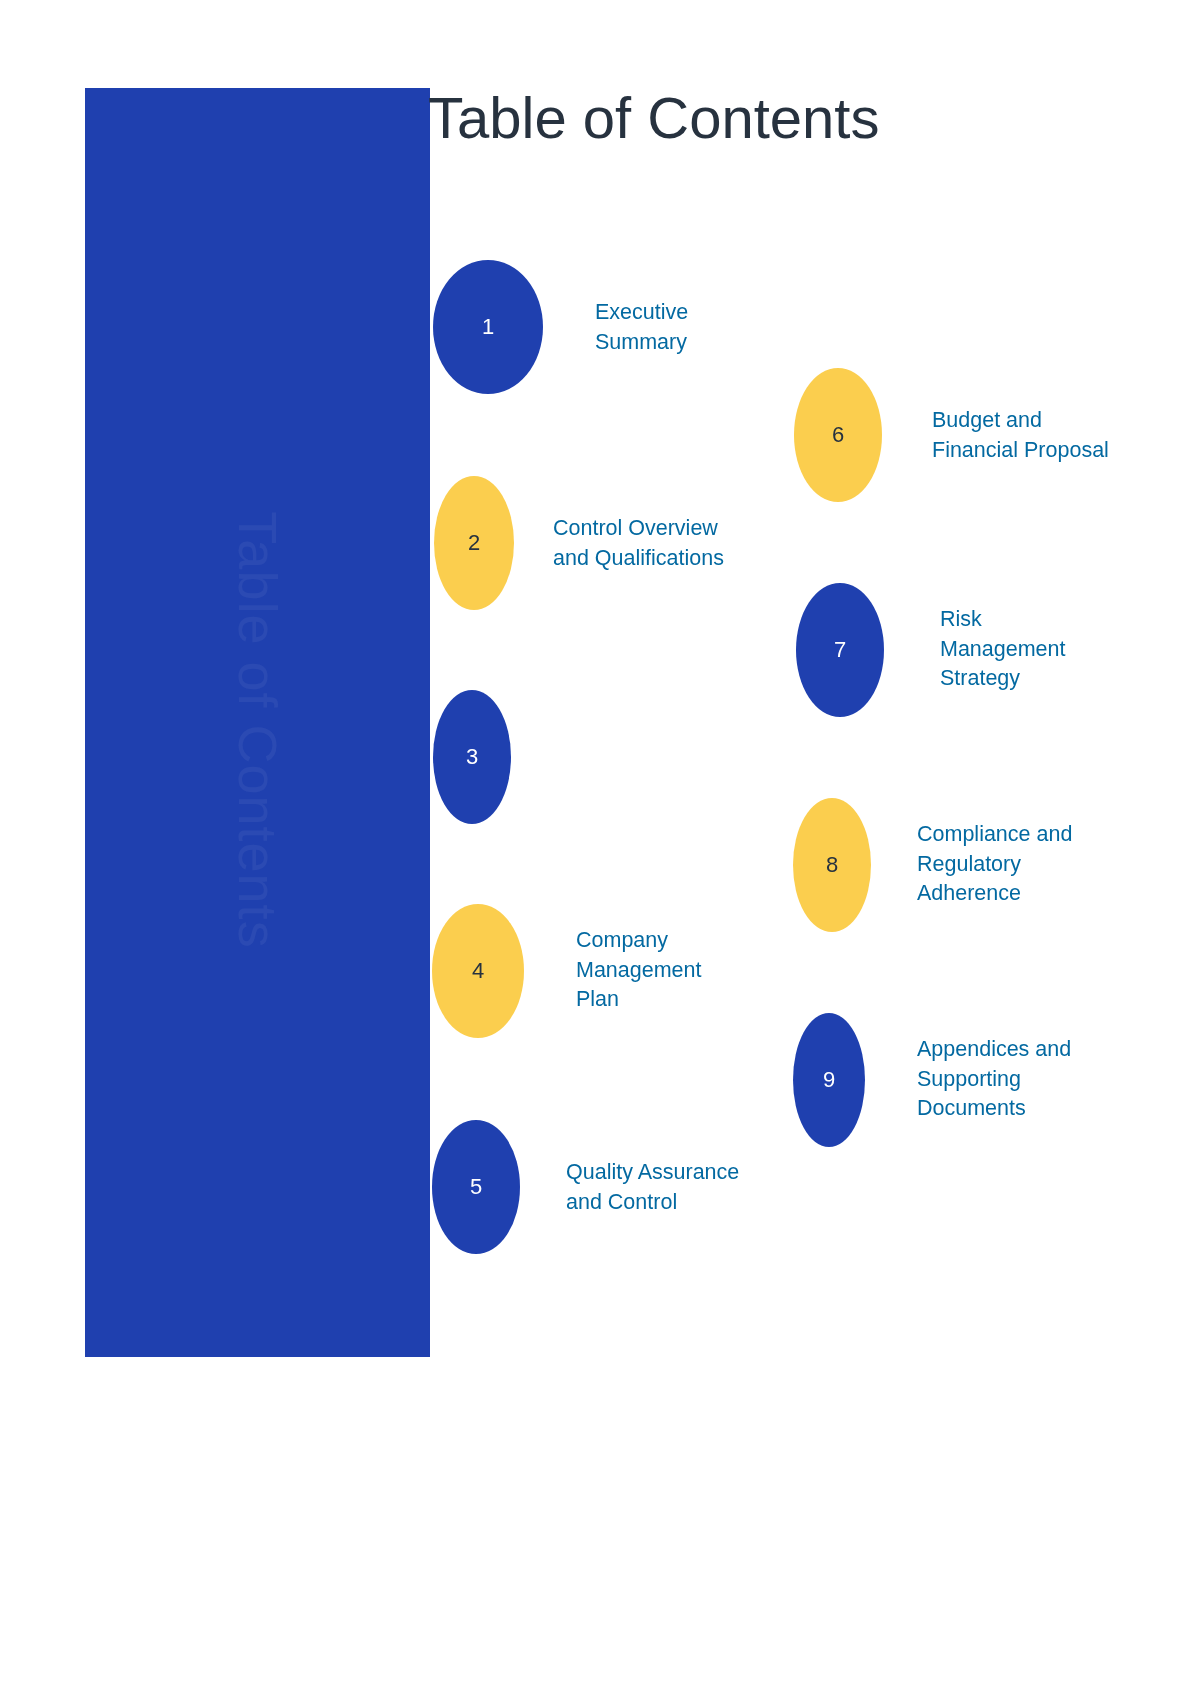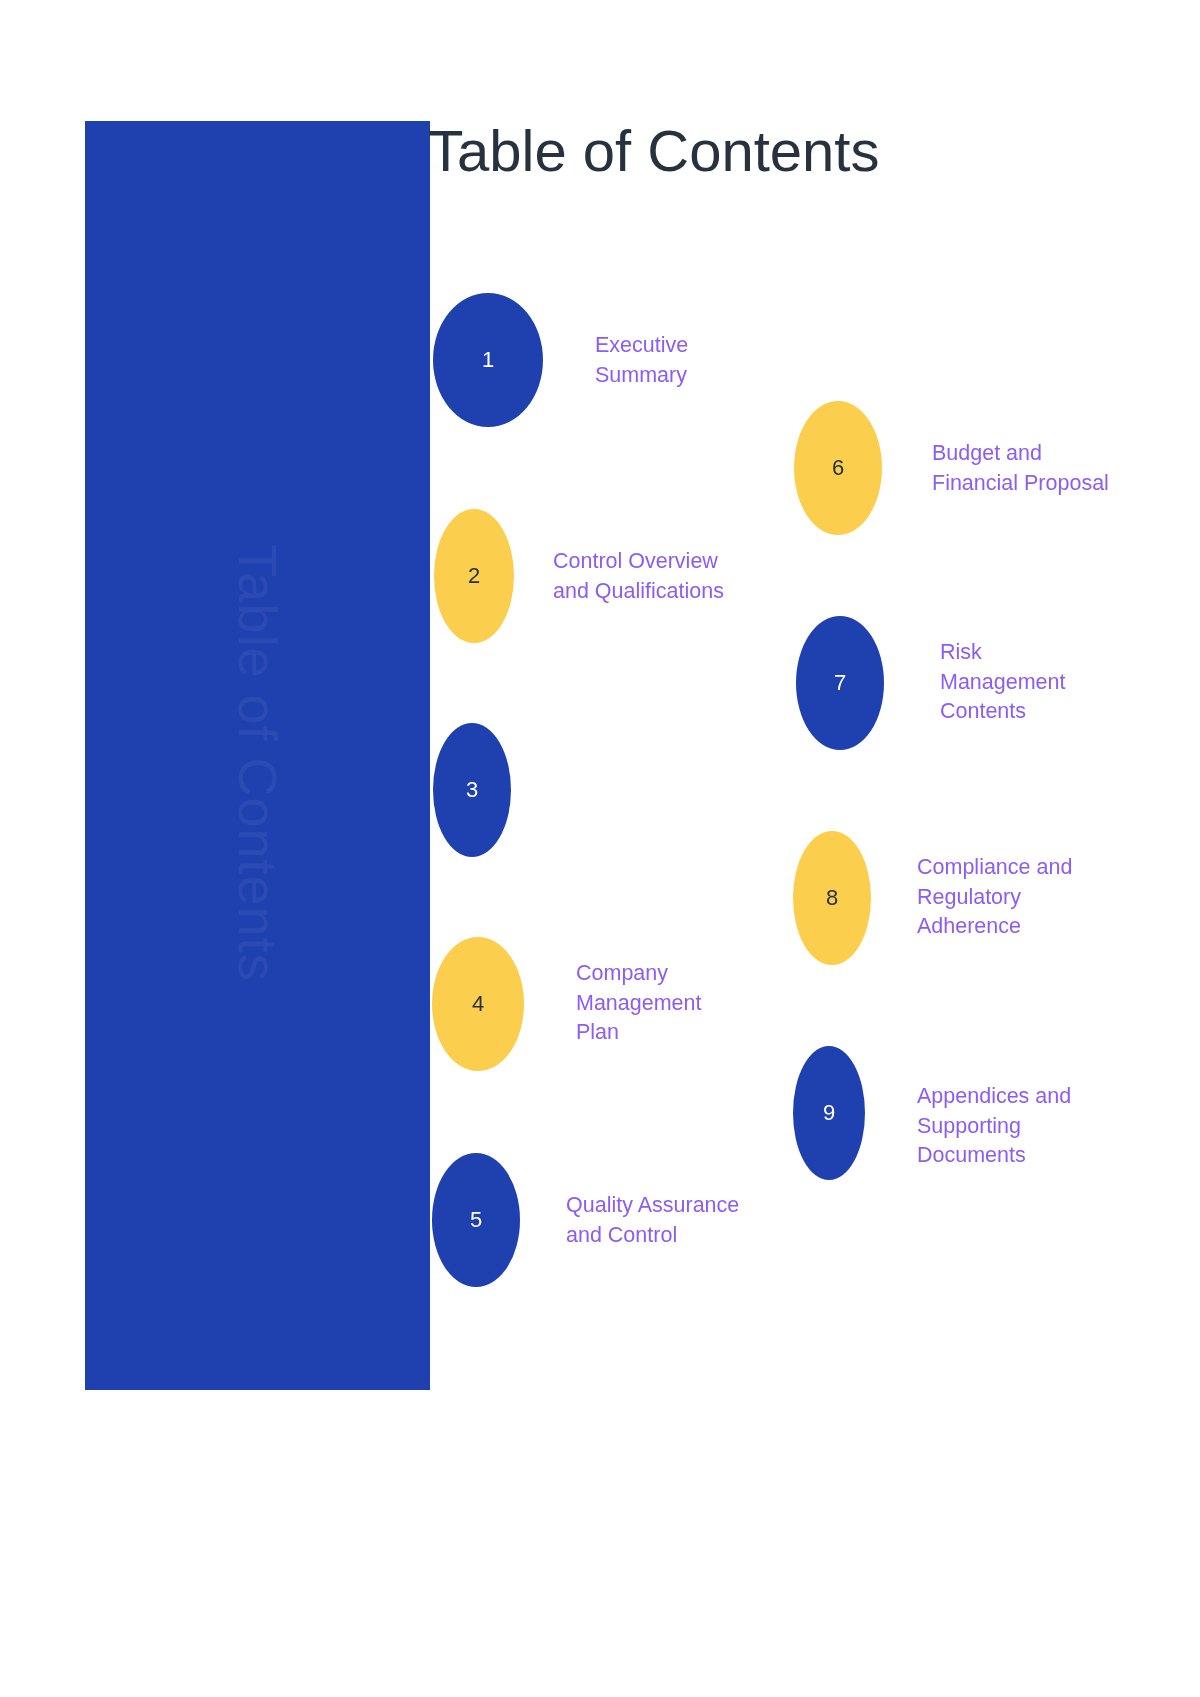--- a/index.html
+++ b/index.html
@@ -11,21 +11,20 @@
   body {
     font-family: "Liberation Sans", sans-serif;
   }
 
   #page {
     position: relative;
     width: 1200px;
     height: 1357px;
     background: #ffffff;
     overflow: hidden;
-    margin-top: 33px;
   }
 
   
   .side-panel {
     position: absolute;
     left: 85px;
     top: 88px;
     width: 345px;
     height: 1283px;
     background: #1F40AF;
@@ -78,21 +77,21 @@
     line-height: 1;
     user-select: none;
   }
   .toc-bullet.blue   .toc-number { color: #FFFFFF; }
   .toc-bullet.yellow .toc-number { color: #27323F; }
 
   .toc-label {
     position: absolute;
     font-size: 21.5px;
     line-height: 29.5px;
-    color: #8b5cf6;
+    color: #0369a1;
     white-space: pre-line;
   }
 </style>
 </head>
 <body>
 
 <div id="page">
 
   <div class="side-panel">
     <div class="side-panel-watermark">Table of Contents</div>
@@ -146,34 +145,34 @@
     <div class="toc-label" style="left:138px; top:38px; width:280px;">Budget and
 Financial Proposal</div>
   </div>
 
   <div class="toc-entry" style="left:796px; top:583px; width:410px; height:135px;">
     <div class="toc-bullet blue" style="width:88px; height:134px;">
       <span class="toc-number">7</span>
     </div>
     <div class="toc-label" style="left:144px; top:22px; width:250px;">Risk
 Management
-Contents</div>
+Strategy</div>
   </div>
 
   <div class="toc-entry" style="left:793px; top:798px; width:410px; height:135px;">
     <div class="toc-bullet yellow" style="width:78px; height:134px;">
       <span class="toc-number">8</span>
     </div>
     <div class="toc-label" style="left:124px; top:22px; width:270px;">Compliance and
 Regulatory
 Adherence</div>
   </div>
 
   <div class="toc-entry" style="left:793px; top:1013px; width:410px; height:135px;">
     <div class="toc-bullet blue" style="width:72px; height:134px;">
       <span class="toc-number">9</span>
     </div>
-    <div class="toc-label" style="left:124px; top:36px; width:270px;">Appendices and
+    <div class="toc-label" style="left:124px; top:22px; width:270px;">Appendices and
 Supporting
 Documents</div>
   </div>
 
 </div>
 
 </body></html>

